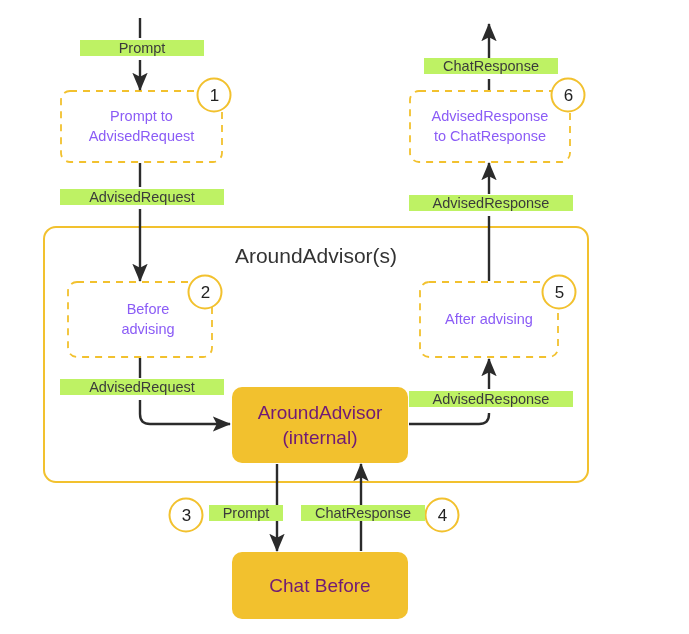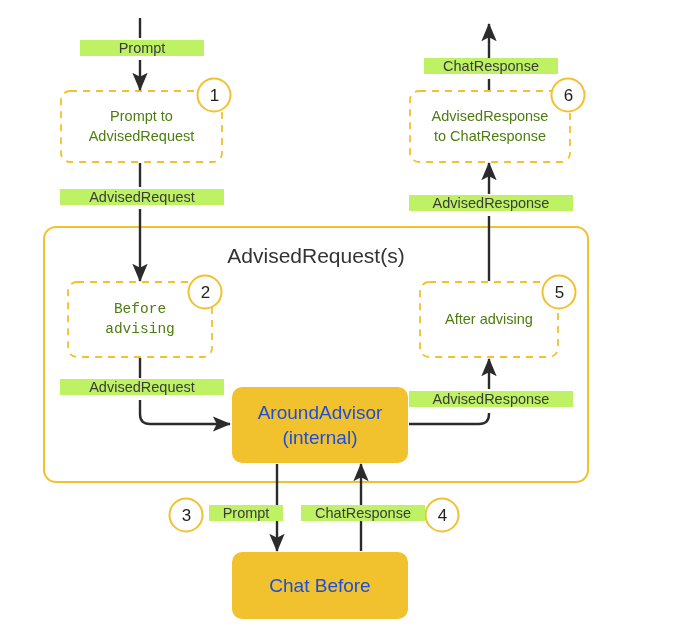--- a/index.html
+++ b/index.html
@@ -31,25 +31,25 @@
     align-items: center;
     justify-content: center;
     text-align: center;
     color: #333333;
     line-height: 1.32;
     pointer-events: none;
     white-space: pre-line;
   }
   .dashed-box-label {
     font-size: 14.5px;
-    color: #4d7c0f;
+    color: #8b5cf6;
   }
   .solid-box-label {
     font-size: 19px;
-    color: #1d4ed8;
+    color: #701a75;
   }
   .container-title {
     font-size: 21px;
     color: #333333;
   }
   .edge-label {
     position: absolute;
     font-size: 14.5px;
     color: #3b3b3b;
     text-align: center;
@@ -123,26 +123,26 @@
     <line x1="489" y1="58" x2="489" y2="24" stroke="#2B2B2B" stroke-width="2.4" marker-end="url(#arrowhead)"></line>
 
     <circle cx="214" cy="95" r="16.5" fill="#ffffff" stroke="#F2C12E" stroke-width="2"></circle>
     <circle cx="205" cy="292" r="16.5" fill="#ffffff" stroke="#F2C12E" stroke-width="2"></circle>
     <circle cx="186" cy="515" r="16.5" fill="#ffffff" stroke="#F2C12E" stroke-width="2"></circle>
     <circle cx="442" cy="515" r="16.5" fill="#ffffff" stroke="#F2C12E" stroke-width="2"></circle>
     <circle cx="559" cy="292" r="16.5" fill="#ffffff" stroke="#F2C12E" stroke-width="2"></circle>
     <circle cx="568" cy="95" r="16.5" fill="#ffffff" stroke="#F2C12E" stroke-width="2"></circle>
   </svg>
 
-  <div class="node-label container-title" style="left:44px; top:240px; width:544px; height:32px;">AdvisedRequest(s)</div>
+  <div class="node-label container-title" style="left:44px; top:240px; width:544px; height:32px;">AroundAdvisor(s)</div>
 
   <div class="node-label dashed-box-label" style="left:61px; top:91px; width:161px; height:71px;">Prompt to
 AdvisedRequest</div>
 
-  <div class="node-label dashed-box-label" style="left:68px; top:282px; width:144px; height:75px;font-family:Liberation Mono, monospace;">Before
+  <div class="node-label dashed-box-label" style="left:76px; top:282px; width:144px; height:75px;">Before
 advising</div>
 
   <div class="node-label solid-box-label" style="left:232px; top:387px; width:176px; height:76px;">AroundAdvisor
 (internal)</div>
 
   <div class="node-label solid-box-label" style="left:232px; top:552px; width:176px; height:67px;">Chat Before</div>
 
   <div class="node-label dashed-box-label" style="left:420px; top:282px; width:138px; height:75px;text-align:right;">After advising</div>
 
   <div class="node-label dashed-box-label" style="left:410px; top:91px; width:160px; height:71px;">AdvisedResponse

